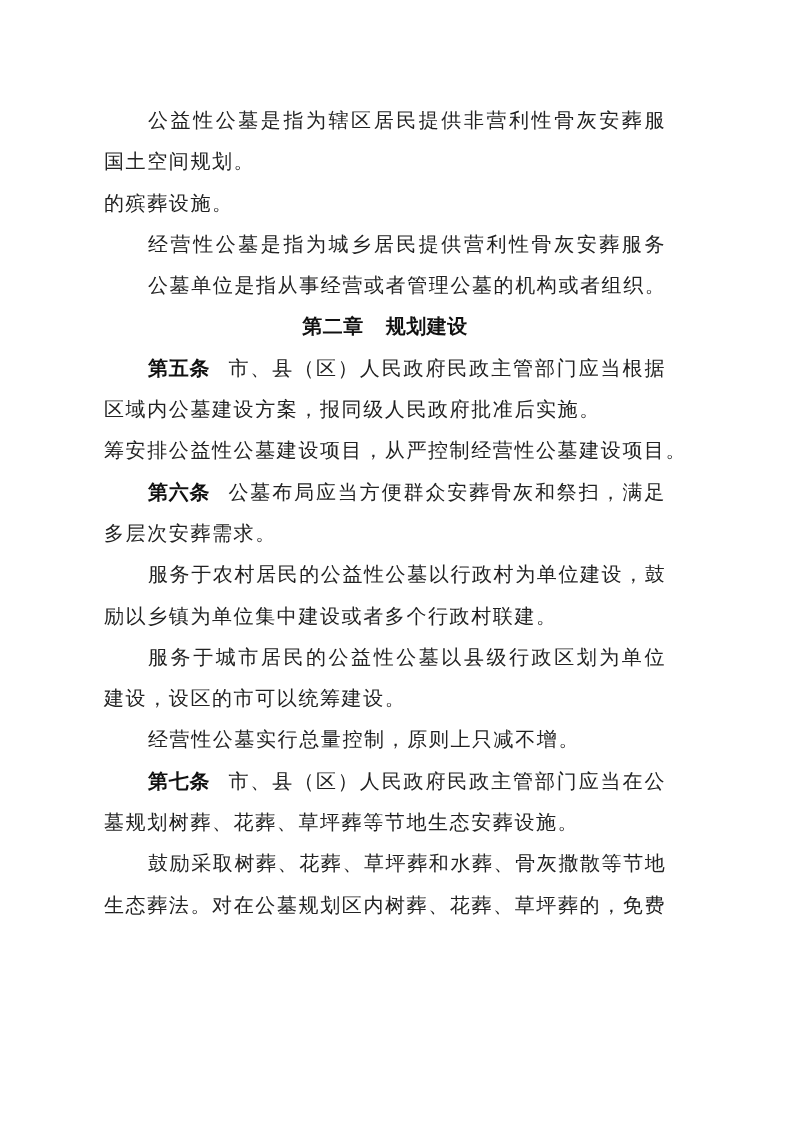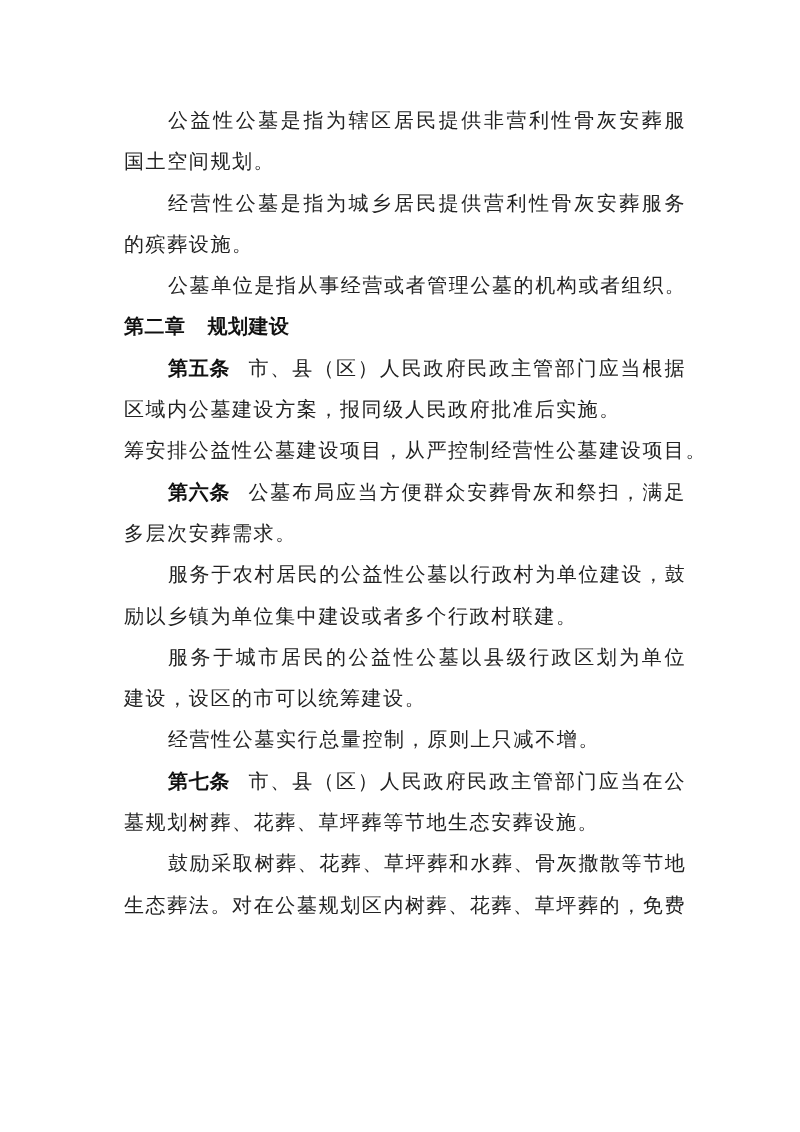--- a/index.html
+++ b/index.html
@@ -10,21 +10,21 @@
     body {
       width: 800px;
       height: 1132px;
       position: relative;
       overflow: hidden;
       font-family: "DejaVu Sans", "Liberation Sans", sans-serif;
       color: #1a1a1a;
     }
     .page {
       position: absolute;
-      left: 124px;
+      left: 104px;
       top: 100px;
       width: 562px;
     }
     .line {
       height: 41.3px;
       line-height: 41.3px;
       font-size: 20px;
       white-space: nowrap;
       letter-spacing: 1.6px;
       text-align: justify;
@@ -35,20 +35,21 @@
       text-align-last: left;
     }
     .line.indent {
       padding-left: 44px;
     }
     .chapter {
       height: 41.3px;
       line-height: 41.3px;
       font-size: 20px;
       font-weight: bold;
+      text-align: center;
       color: #111;
       letter-spacing: 0.5px;
     }
     .chapter .gap {
       display: inline-block;
       width: 22px;
     }
     .article-no {
       font-weight: bold;
       color: #111;
@@ -57,22 +58,22 @@
     }
   </style>
 </head>
 <body>
 
 <div class="page">
 
   <div class="line indent">公益性公墓是指为辖区居民提供非营利性骨灰安葬服</div>
   <div class="line last">国土空间规划。</div>
 
+  <div class="line last">的殡葬设施。</div>
   <div class="line indent">经营性公墓是指为城乡居民提供营利性骨灰安葬服务</div>
-  <div class="line last">的殡葬设施。</div>
 
   <div class="line indent">公墓单位是指从事经营或者管理公墓的机构或者组织。</div>
 
   <div class="chapter">
     <span>第二章</span><span class="gap"></span><span>规划建设</span>
   </div>
 
   <div class="line indent"><span class="article-no">第五条</span><span>市、县（区）人民政府民政主管部门应当根据</span></div>
   <div class="line last">区域内公墓建设方案，报同级人民政府批准后实施。</div>
 

